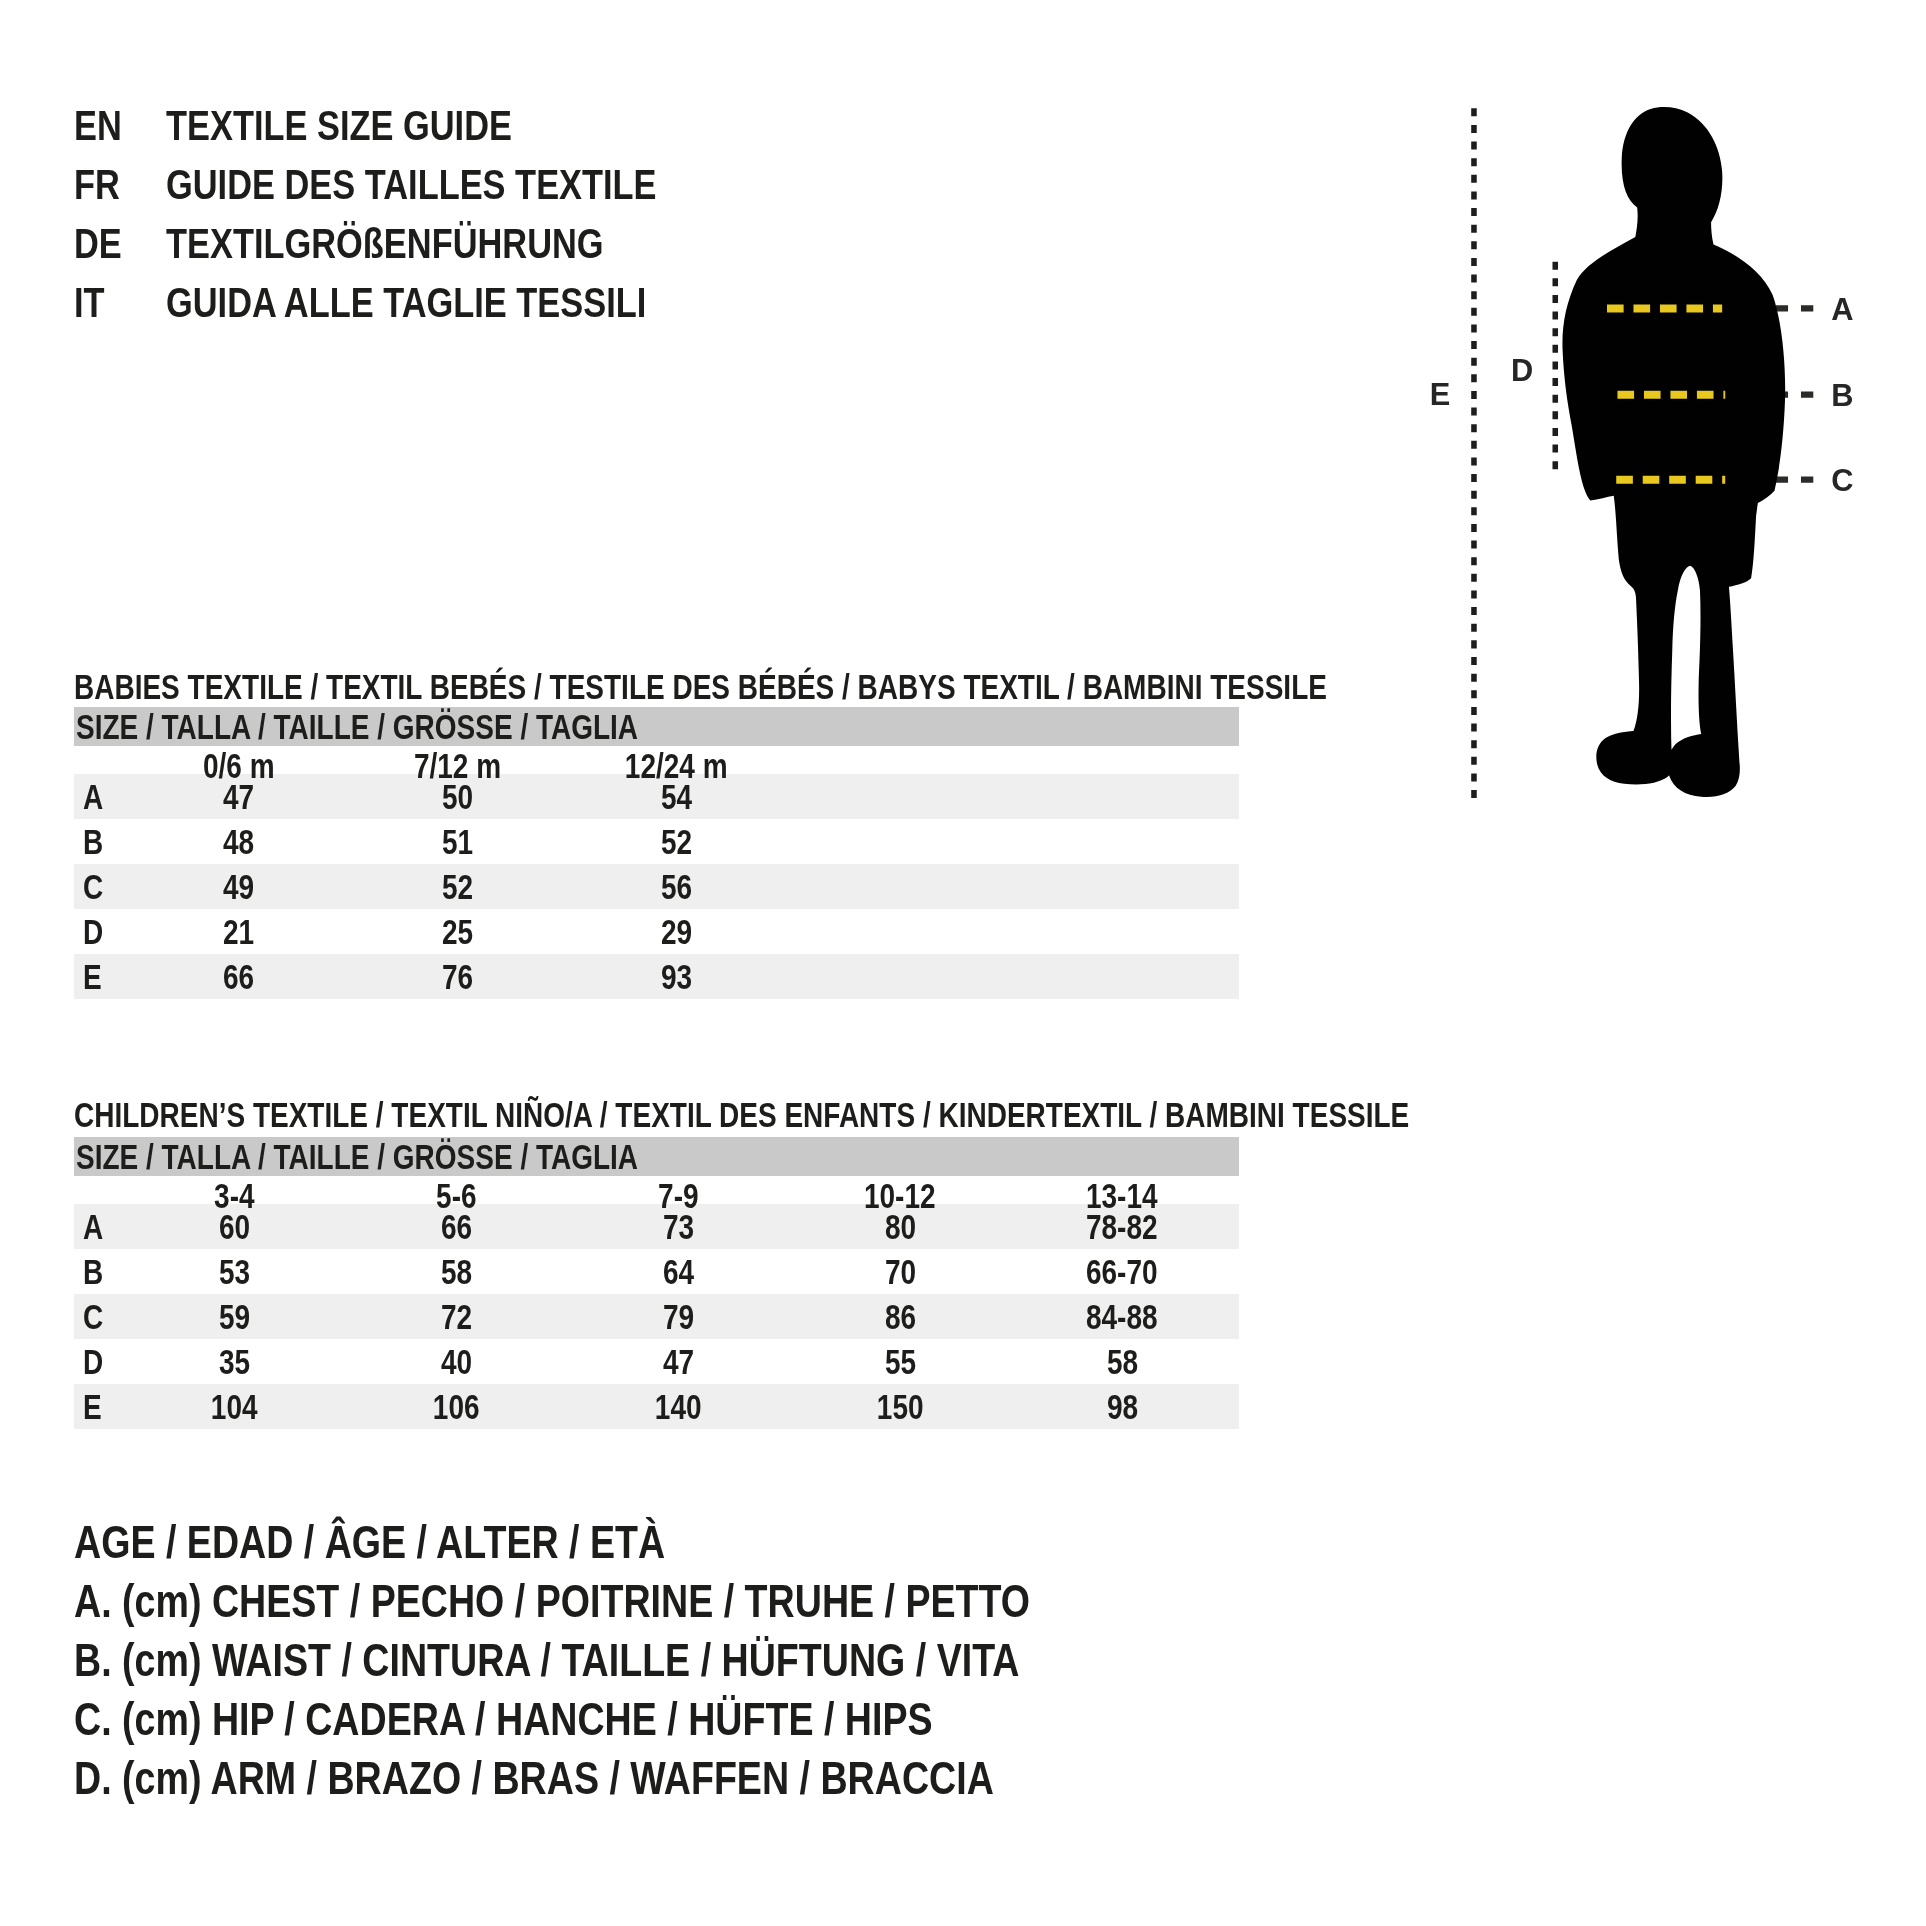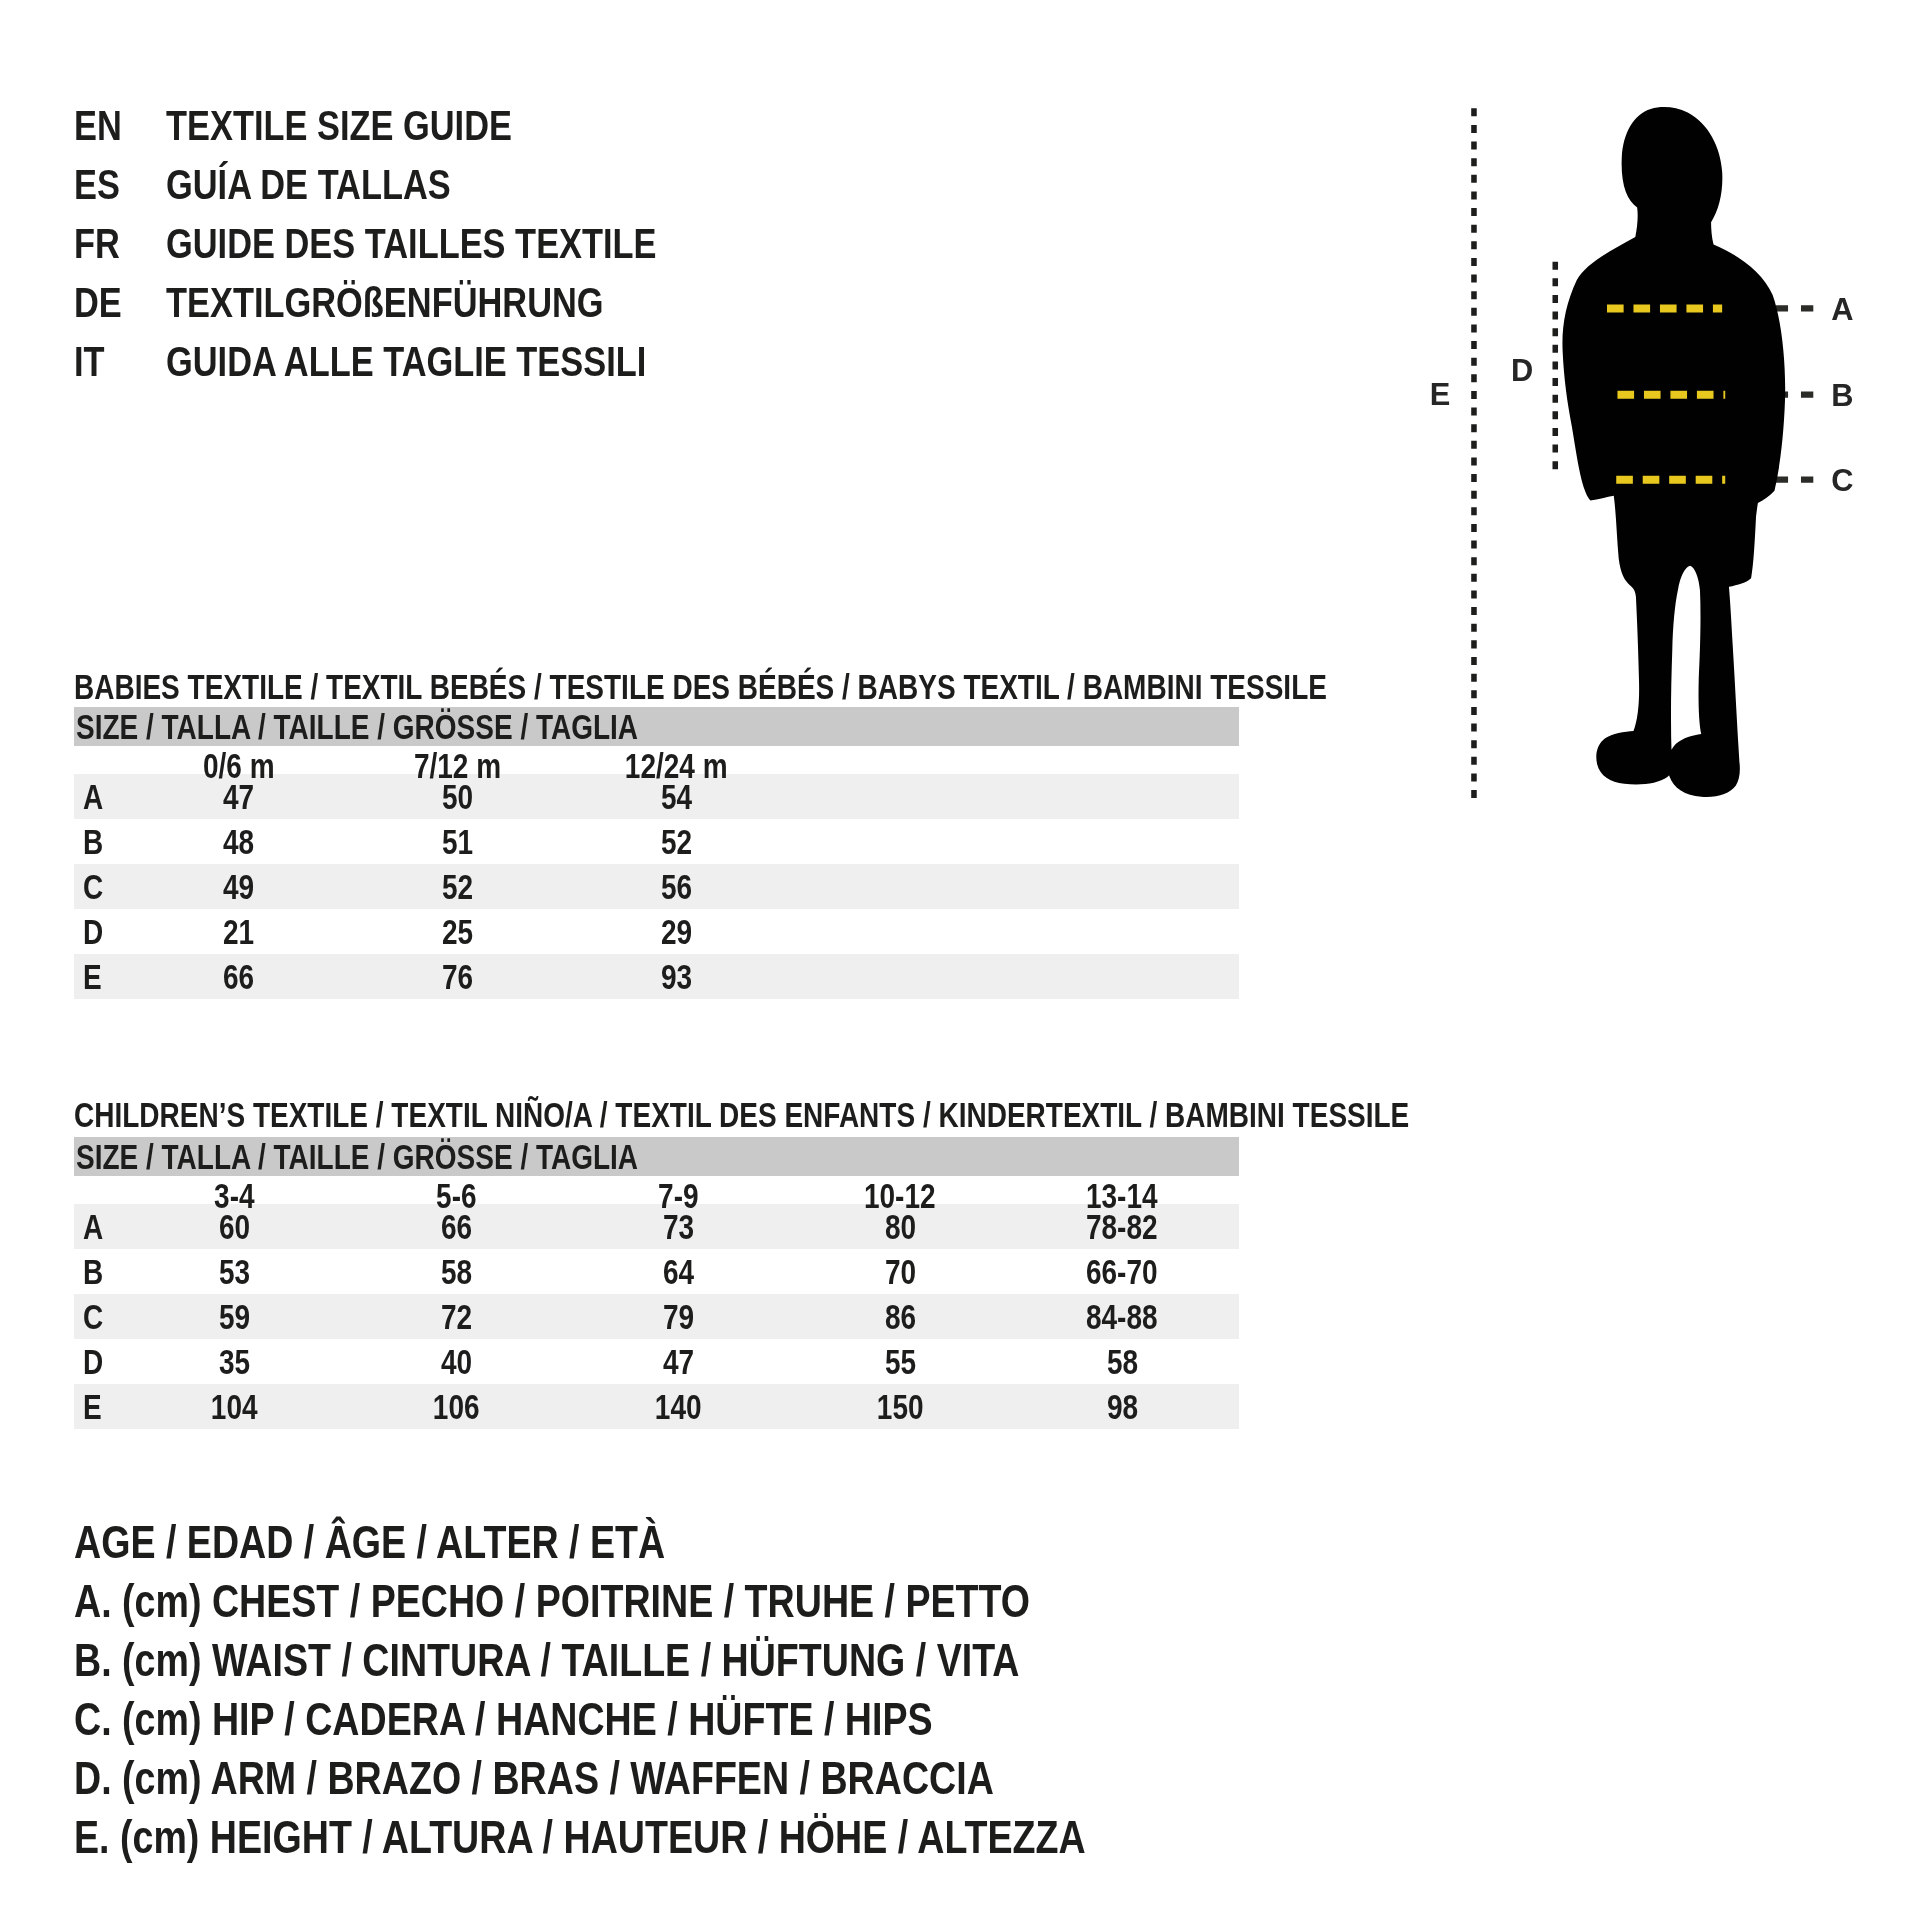--- a/index.html
+++ b/index.html
@@ -44,24 +44,20 @@
 
   svg text{font-family:"Liberation Sans","DejaVu Sans",sans-serif;font-weight:700;}
 </style>
 </head>
 <body>
 
 <section class="langs" id="langs">
     <div class="lang-row">
       <div class="lang-code"><span class="cx">EN</span></div>
       <div class="lang-title"><span class="cx">TEXTILE SIZE GUIDE</span></div>
-    </div>
-    <div class="lang-row">
-      <div class="lang-code"><span class="cx">ES</span></div>
-      <div class="lang-title"><span class="cx">GUÍA DE TALLAS</span></div>
     </div>
     <div class="lang-row">
       <div class="lang-code"><span class="cx">FR</span></div>
       <div class="lang-title"><span class="cx">GUIDE DES TAILLES TEXTILE</span></div>
     </div>
     <div class="lang-row">
       <div class="lang-code"><span class="cx">DE</span></div>
       <div class="lang-title"><span class="cx">TEXTILGRÖßENFÜHRUNG</span></div>
     </div>
     <div class="lang-row">
@@ -249,17 +245,14 @@
     </div>
     <div class="legend-line">
       <span class="cx">B. (cm) WAIST / CINTURA / TAILLE / HÜFTUNG / VITA</span>
     </div>
     <div class="legend-line">
       <span class="cx">C. (cm) HIP / CADERA / HANCHE / HÜFTE / HIPS</span>
     </div>
     <div class="legend-line">
       <span class="cx">D. (cm) ARM / BRAZO / BRAS / WAFFEN / BRACCIA</span>
     </div>
-    <div class="legend-line">
-      <span class="cx">E. (cm) HEIGHT / ALTURA / HAUTEUR / HÖHE / ALTEZZA</span>
-    </div>
   </section>
 
 
 </body></html>

